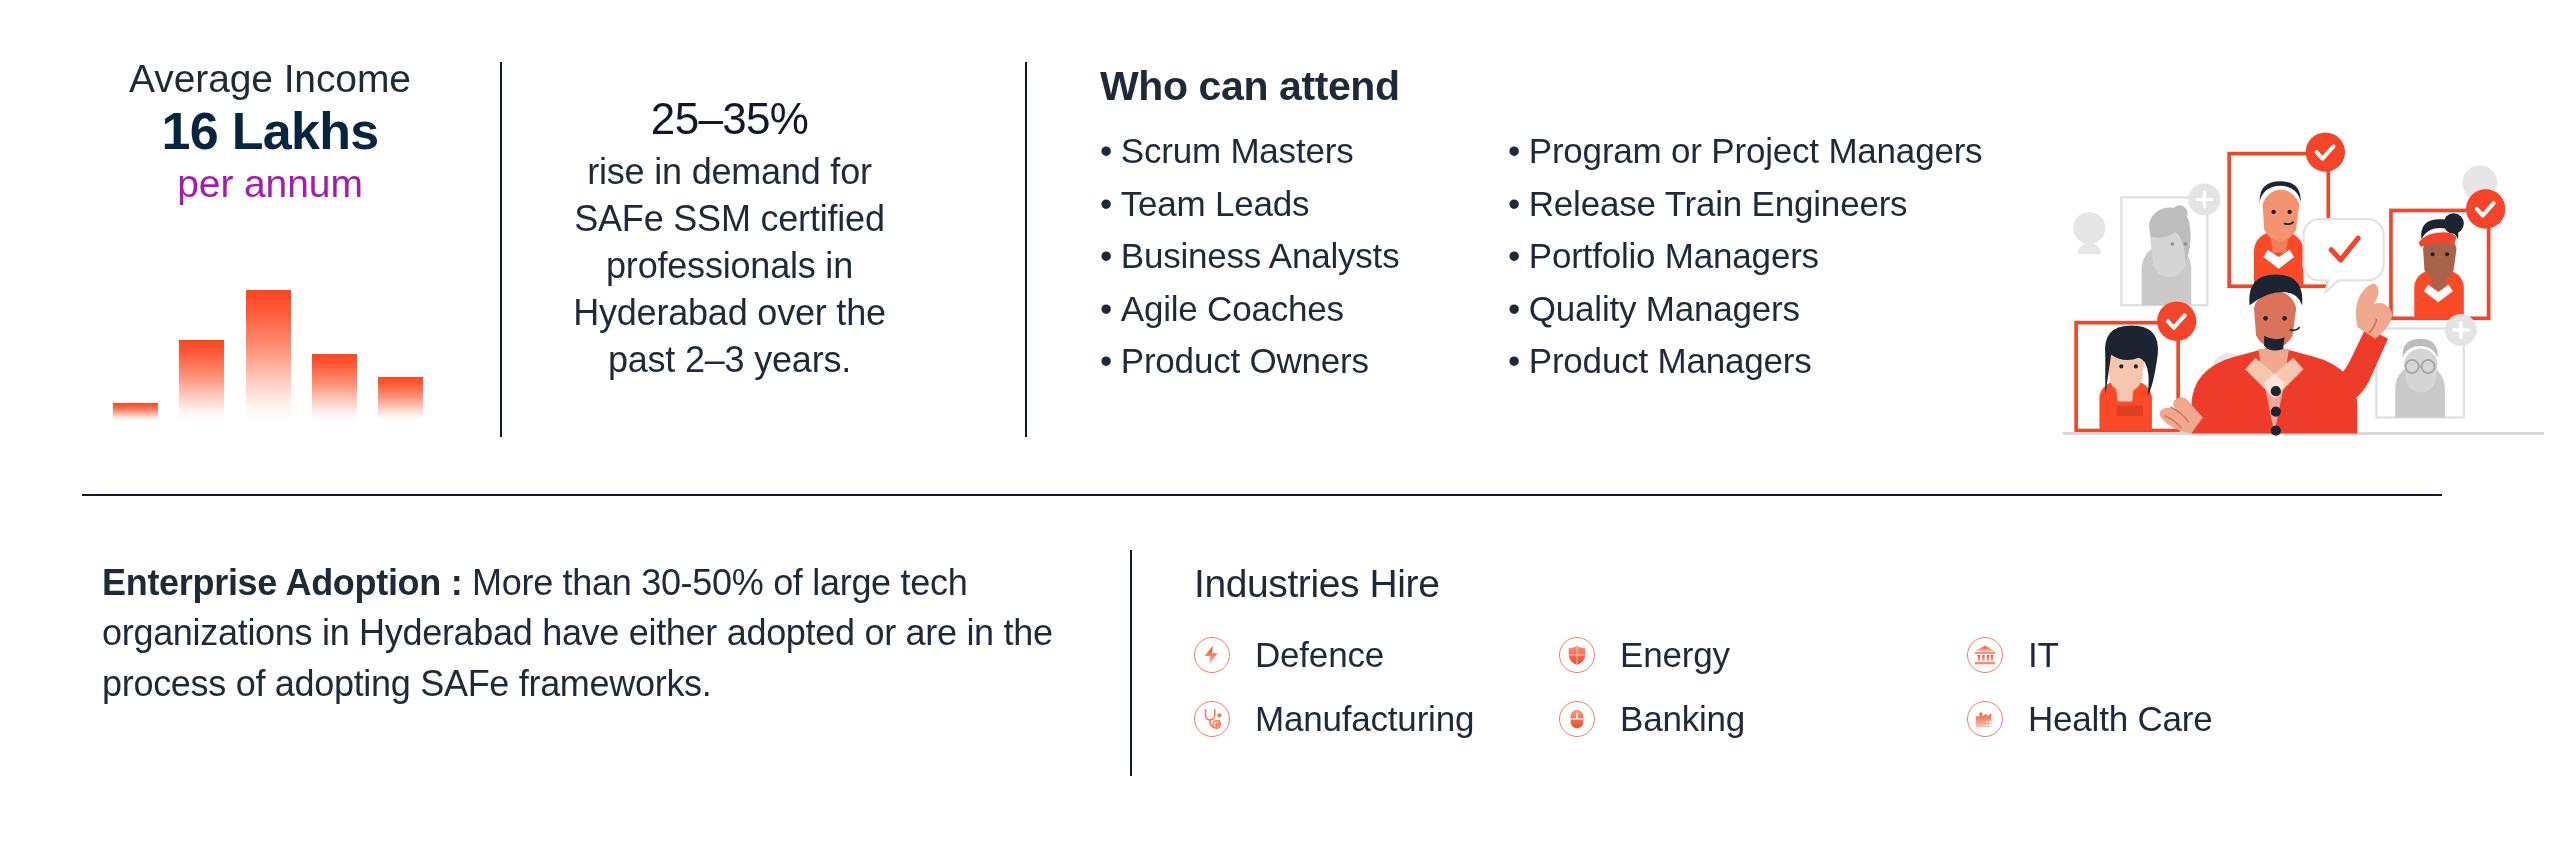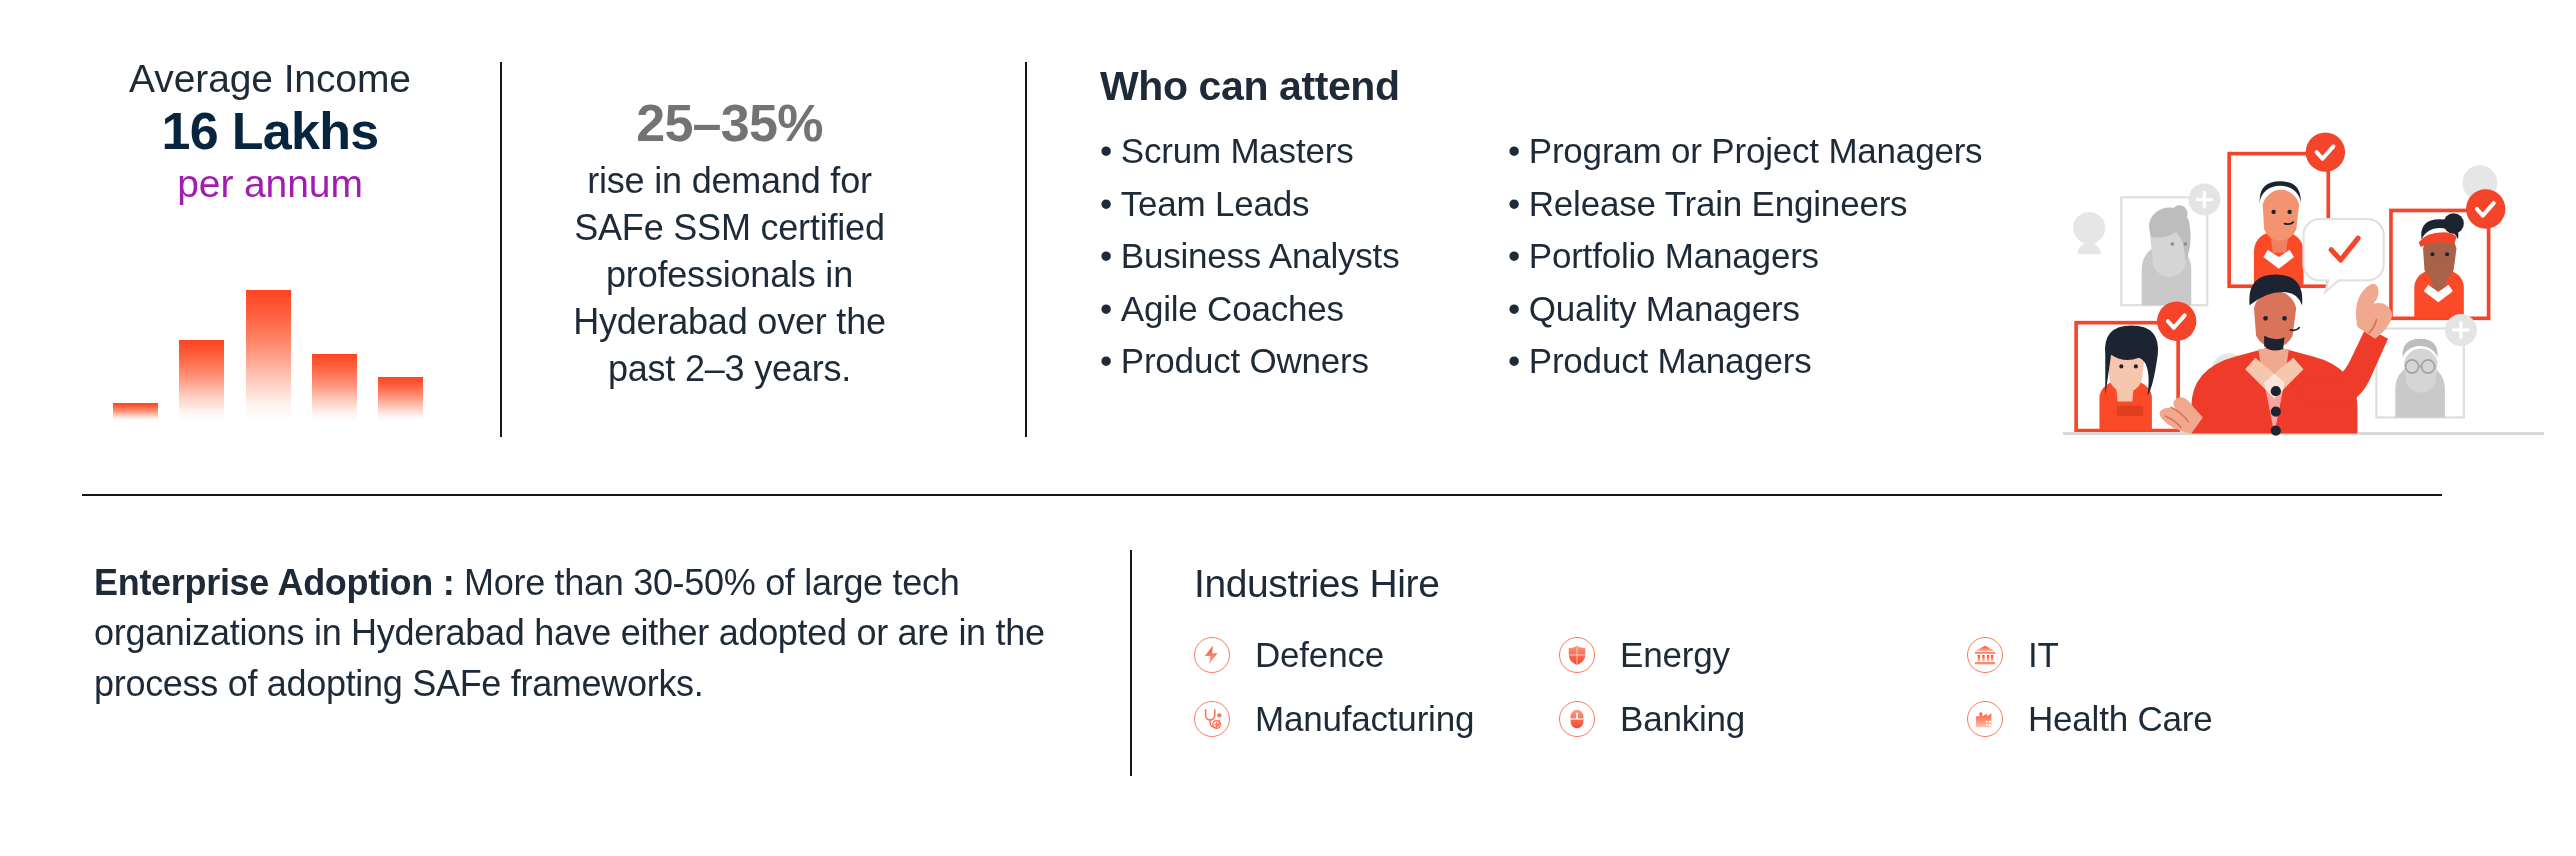--- a/index.html
+++ b/index.html
@@ -80,23 +80,23 @@
 
   
   .demand-panel {
     position: absolute;
     left: 547px;
     top: 95px;
     width: 365px;
     text-align: center;
   }
   .demand-value {
-    font-size: 52px;
-    font-weight: 700;
-    color: #737373;
+    font-size: 44px;
+    font-weight: 400;
+    color: #0f172a;
     letter-spacing: -0.7px;
     line-height: 1.1;
   }
   .demand-text {
     font-size: 36px;
     font-weight: 400;
     color: #1e2a38;
     line-height: 1.31;
     letter-spacing: -0.2px;
     margin-top: 4.4px;
@@ -160,21 +160,21 @@
     width: 2360px;
     height: 1.5px;
     background: #111820;
   }
 
   
 
   
   .enterprise-panel {
     position: absolute;
-    left: 94px;
+    left: 102px;
     top: 558px;
     width: 970px;
   }
   .enterprise-text {
     font-size: 36px;
     font-weight: 400;
     color: #1e2a38;
     line-height: 1.4;
     letter-spacing: -0.3px;
   }

